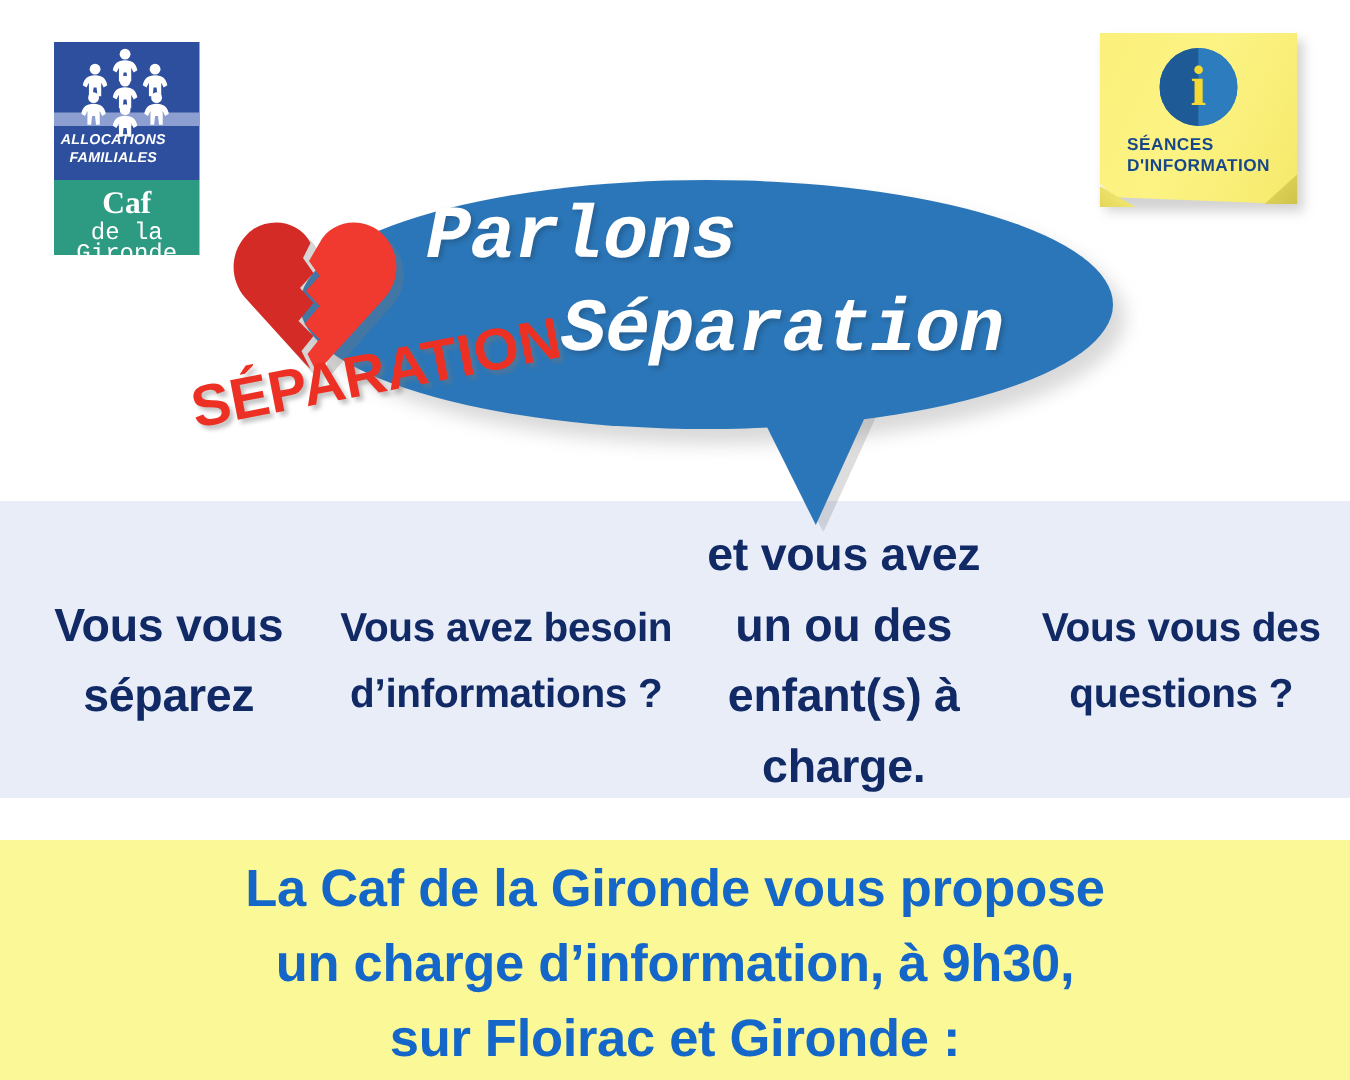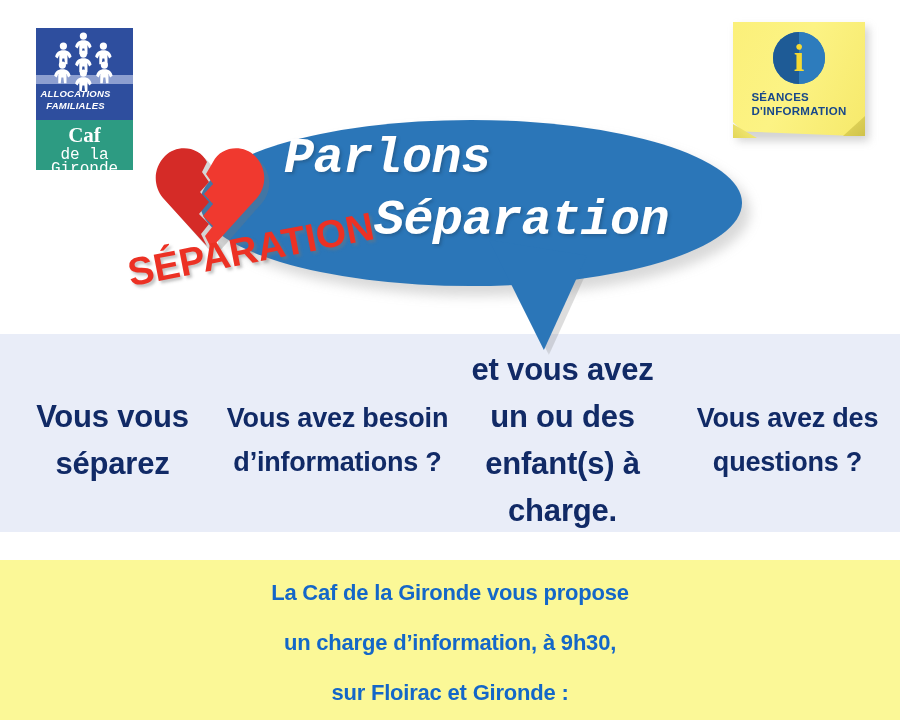--- a/index.html
+++ b/index.html
@@ -319,21 +319,21 @@
     display: flex;
     flex-direction: column;
     align-items: center;
     justify-content: flex-start;
     padding-top: 8px;
     box-sizing: border-box;
   }
   .yel-line {
     color: #1467c8;
     font-weight: bold;
-    font-size: 22px;
+    font-size: 35px;
     line-height: 50px;
     text-align: center;
     width: 100%;
     letter-spacing: -0.2px;
     font-family: "Liberation Sans", sans-serif;
   }
 </style>
 </head>
 <body>
 
@@ -428,21 +428,21 @@
       </g>
     </svg>
   </div>
 
   <div class="stamp">SÉPARATION</div>
 
   <div class="block-lavender">
     <div class="lav-line lav-big">Vous vous séparez</div>
     <div class="lav-line lav-small">Vous avez besoin d’informations ?</div>
     <div class="lav-line lav-big">et vous avez un ou des enfant(s) à charge.</div>
-    <div class="lav-line lav-small">Vous avez des questions ?</div>
+    <div class="lav-line lav-small">Vous vous des questions ?</div>
   </div>
 
   <div class="block-yellow">
     <div class="yel-line">La Caf de la Gironde vous propose</div>
     <div class="yel-line">un charge d’information, à 9h30,</div>
     <div class="yel-line">sur Floirac et Gironde :</div>
   </div>
 
 </div>
 

